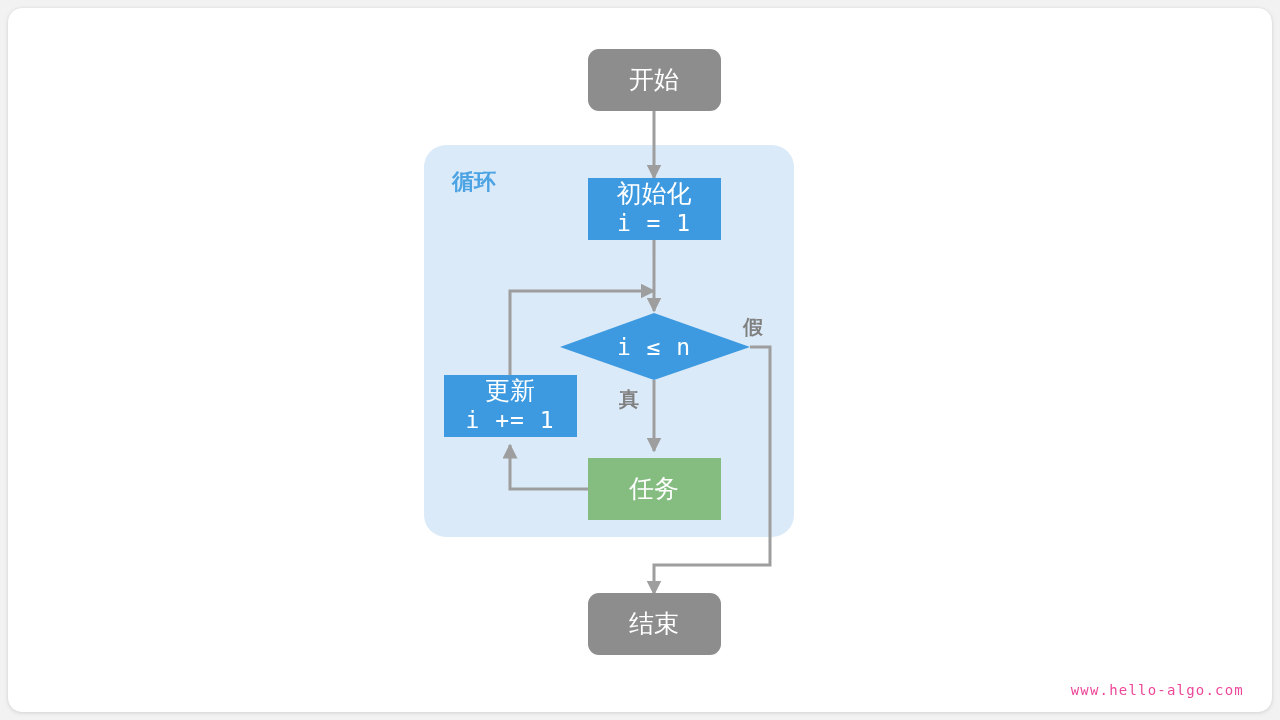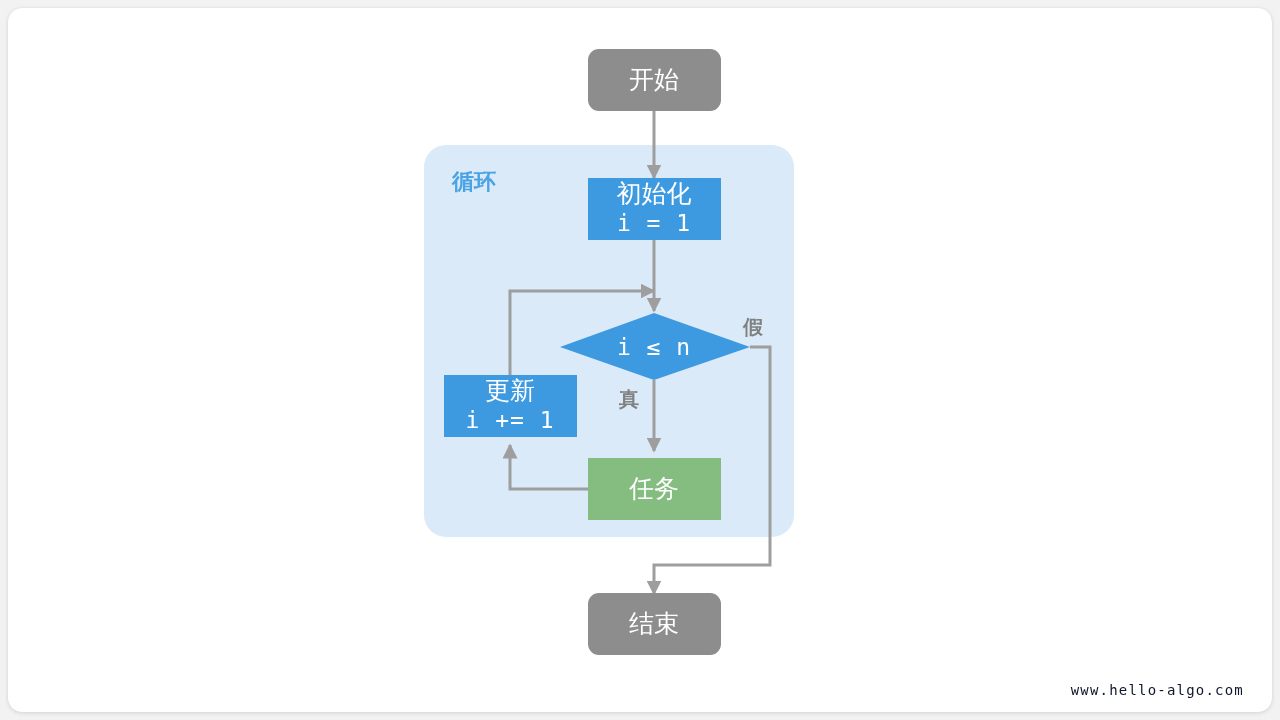--- a/index.html
+++ b/index.html
@@ -66,21 +66,21 @@
     font-family: "Liberation Sans", sans-serif;
     font-size: 20px;
     font-weight: bold;
     text-anchor: middle;
     dominant-baseline: middle;
   }
   .watermark {
     position: absolute;
     right: 28px;
     bottom: 14px;
-    color: #0f172a;
+    color: #ec4899;
     font-family: "DejaVu Sans Mono", "Liberation Mono", monospace;
     font-size: 14px;
     letter-spacing: 1.2px;
     user-select: none;
   }
   .link { fill: none; stroke: #9e9e9e; stroke-width: 3; }
 </style>
 </head>
 <body>
 

